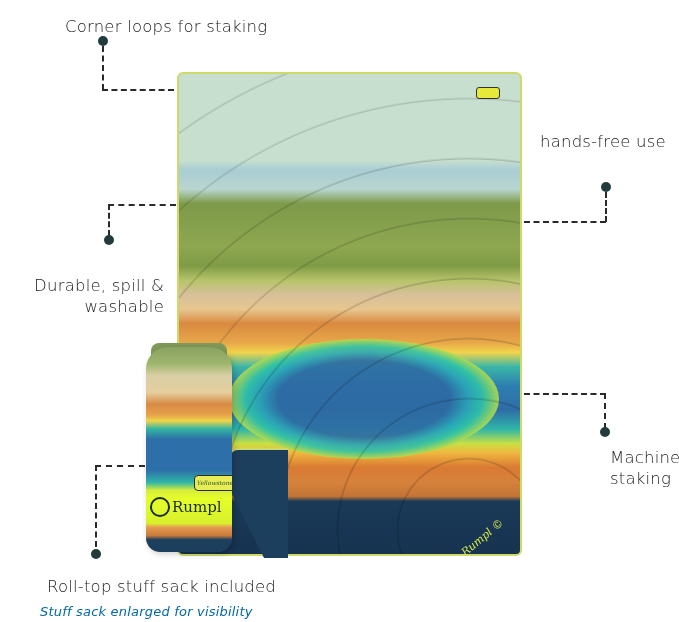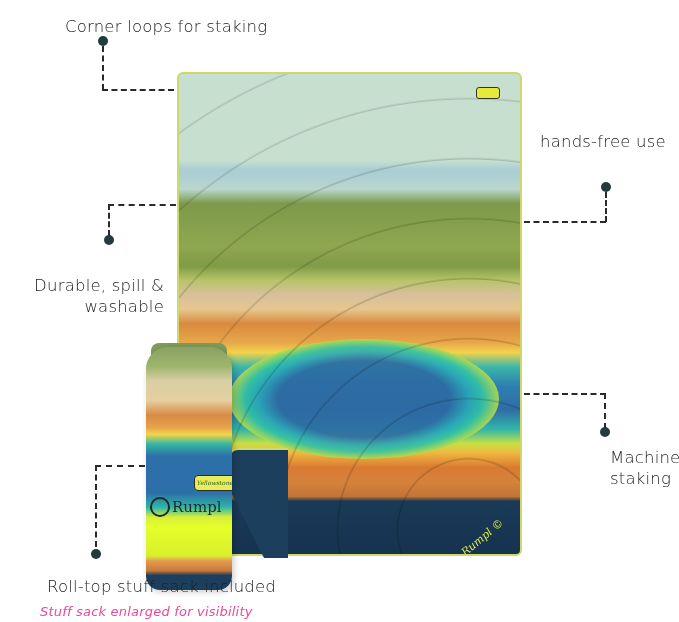--- a/index.html
+++ b/index.html
@@ -1,21 +1,21 @@
 <!DOCTYPE html>
 <html><head>
   <meta charset="utf-8">
   <style>
     * { margin: 0; padding: 0; box-sizing: border-box; }
     html, body { width: 679px; height: 622px; background: #ffffff; overflow: hidden; }
     body { position: relative; font-family: "DejaVu Sans", sans-serif; color: #1f1f1f; }
 
     .label { position: absolute; font-size: 16.5px; line-height: 21px; color: #222; letter-spacing: 0.2px; font-weight: 300; }
     .label.right { text-align: right; }
-    .label.italic { font-style: italic; font-size: 13px; color: #ec4899; }
+    .label.italic { font-style: italic; font-size: 13px; color: #0369a1; }
 
     .dot { position: absolute; width: 10px; height: 10px; border-radius: 50%; background: #223b3c; }
     .hline { position: absolute; height: 0; border-top: 2px dashed #2a2a2a; }
     .vline { position: absolute; width: 0; border-left: 2px dashed #2a2a2a; }
 
     
     .blanket {
       position: absolute; left: 177px; top: 72px; width: 345px; height: 484px;
       border-radius: 6px; overflow: hidden;
       border: 2px solid #cfd96a;
@@ -59,21 +59,21 @@
     }
     .blanket-fold {
       position: absolute; left: 228px; top: 448px; width: 60px; height: 110px;
       background: #1d3f5e; border-radius: 10px 0 0 0;
       border-left: 2px solid #cfd96a; border-top: 2px solid #cfd96a;
       clip-path: polygon(0 0, 100% 0, 100% 100%, 60% 100%, 0 35%);
     }
 
     
     .sack {
-      position: absolute; left: 146px; top: 347px; width: 86px; height: 243px;
+      position: absolute; left: 146px; top: 347px; width: 86px; height: 205px;
       border-radius: 22px 22px 14px 14px; overflow: hidden;
       background: linear-gradient(to bottom,
         #8aa262 0%, #9db56b 8%,
         #d9cfa5 14%, #e5cf9f 22%,
         #d88a44 28%, #e6a14b 33%,
         #f0d54a 36%, #33b5a3 40%,
         #2d6fa8 45%, #2d6fa8 60%,
         #2fb5a8 66%, #d8ee3a 70%,
         #e5ff2a 74%, #d8f02c 86%,
         #e49a52 88%, #c97a3a 92%,

